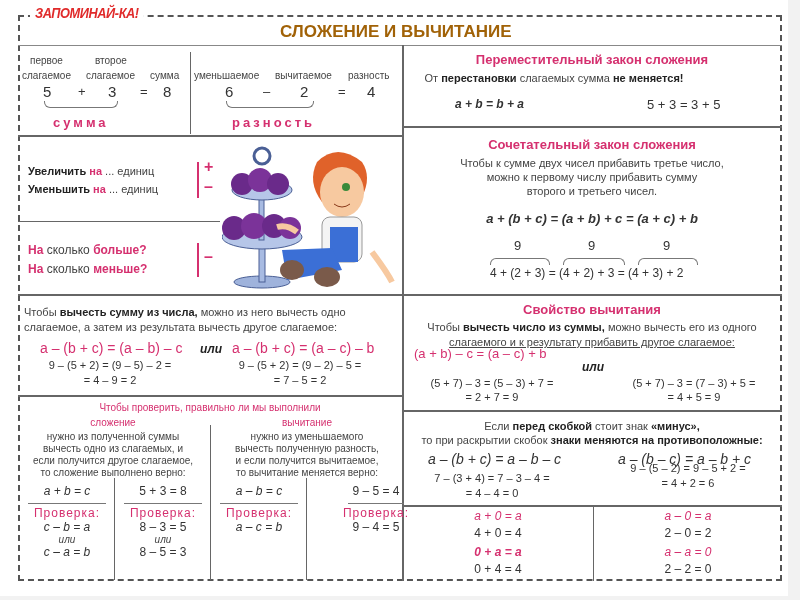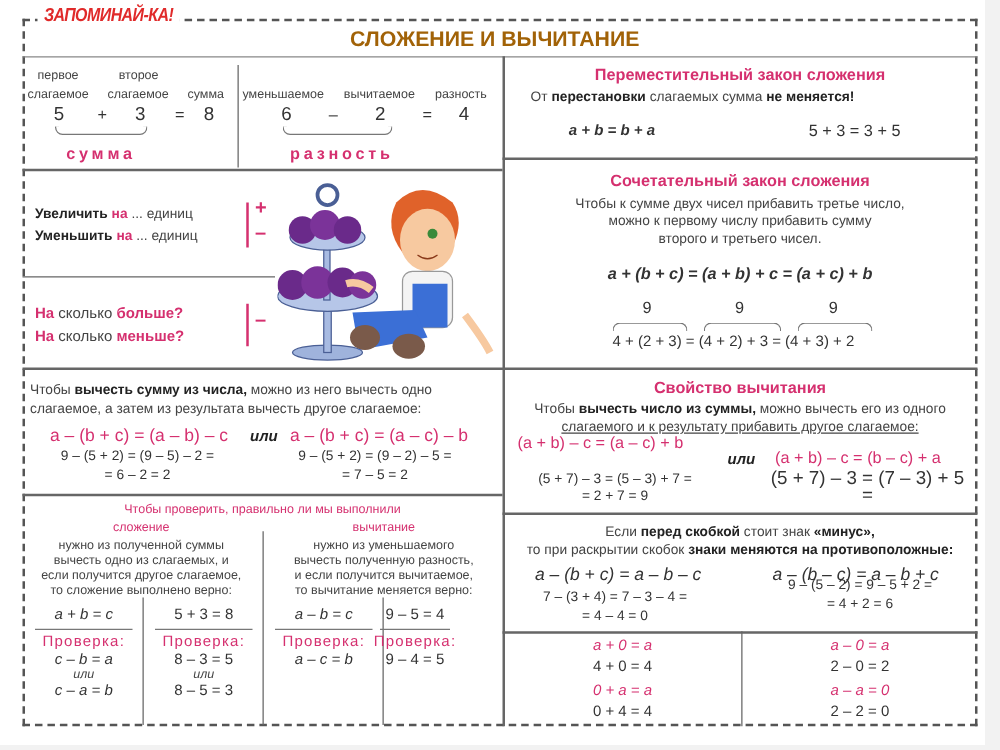--- a/index.html
+++ b/index.html
@@ -160,43 +160,43 @@
     <span>Чтобы</span>
     <span class="b">вычесть сумму из числа,</span>
     <span>можно из него вычесть одно</span>
   </div>
   <div class="abs txt" style="left:24px;top:321px;font-size:11px;">слагаемое, а затем из результата вычесть другое слагаемое:</div>
   <div class="abs pink" style="left:40px;top:340px;font-size:14px;">a – (b + c) = (a – b) – c</div>
   <div class="abs b it" style="left:200px;top:342px;font-size:12px;">или</div>
   <div class="abs pink" style="left:232px;top:340px;font-size:14px;">a – (b + c) = (a – c) – b</div>
   <div class="abs eq center" style="left:30px;top:358px;width:160px;font-size:11px;line-height:15px;">
     <div>9 – (5 + 2) = (9 – 5) – 2 =</div>
-    <div>= 6 – 2 = 2</div>
+    <div>= 4 – 9 = 2</div>
   </div>
   <div class="abs eq center" style="left:220px;top:358px;width:160px;font-size:11px;line-height:15px;">
     <div>9 – (5 + 2) = (9 – 2) – 5 =</div>
     <div>= 7 – 5 = 2</div>
   </div>
 
   <div class="abs h2 center" style="left:402px;top:302px;width:380px;">Свойство вычитания</div>
   <div class="abs txt center" style="left:402px;top:321px;width:380px;font-size:11px;">
     <span>Чтобы</span>
     <span class="b">вычесть число из суммы,</span>
     <span>можно вычесть его из одного</span>
   </div>
   <div class="abs txt center" style="left:402px;top:336px;width:380px;font-size:11px;text-decoration:underline;">слагаемого и к результату прибавить другое слагаемое:</div>
   <div class="abs pink" style="left:414px;top:346px;font-size:13px;">(a + b) – c = (a – c) + b</div>
   <div class="abs b it" style="left:582px;top:360px;font-size:12px;">или</div>
-  <div class="abs pink" style="left:620px;top:358px;font-size:13px;">(a + b) – c = (b – c) + a</div>
   <div class="abs eq center" style="left:412px;top:376px;width:160px;font-size:11px;line-height:14px;">
     <div>(5 + 7) – 3 = (5 – 3) + 7 =</div>
     <div>= 2 + 7 = 9</div>
   </div>
-  <div class="abs eq center" style="left:614px;top:376px;width:160px;font-size:15px;line-height:14px;">
+  <div class="abs eq center" style="left:614px;top:376px;width:160px;font-size:11px;line-height:14px;">
     <div>(5 + 7) – 3 = (7 – 3) + 5 =</div>
+    <div>= 4 + 5 = 9</div>
   </div>
 
   <div class="abs pink center" style="left:18px;top:402px;width:384px;font-size:10px;">Чтобы проверить, правильно ли мы выполнили</div>
   <div class="abs pink center" style="left:18px;top:417px;width:190px;font-size:10px;">сложение</div>
   <div class="abs pink center" style="left:212px;top:417px;width:190px;font-size:10px;">вычитание</div>
   <div class="abs small center" style="left:18px;top:431px;width:190px;line-height:12px;">
     <div>нужно из полученной суммы</div>
     <div>вычесть одно из слагаемых, и</div>
     <div>если получится другое слагаемое,</div>
     <div>то сложение выполнено верно:</div>
@@ -223,21 +223,21 @@
     <div class="eq">8 – 3 = 5</div>
     <div class="small it">или</div>
     <div class="eq">8 – 5 = 3</div>
   </div>
   <div class="abs center" style="left:212px;top:484px;width:94px;">
     <div class="eq it">a – b = c</div>
     <div style="margin:5px 8px 2px;border-top:1px solid #777;"></div>
     <div class="pink" style="font-size:12px;letter-spacing:1px;">Проверка:</div>
     <div class="eq it">a – c = b</div>
   </div>
-  <div class="abs center" style="left:296px;top:484px;width:72px;">
+  <div class="abs center" style="left:308px;top:484px;width:72px;padding-left:32px;">
     <div class="eq">9 – 5 = 4</div>
     <div style="margin:5px 8px 2px;border-top:1px solid #777;"></div>
     <div class="pink" style="font-size:12px;letter-spacing:1px;">Проверка:</div>
     <div class="eq">9 – 4 = 5</div>
   </div>
 
   <div class="abs txt center" style="left:402px;top:420px;width:380px;font-size:11px;">
     <span>Если</span>
     <span class="b">перед скобкой</span>
     <span>стоит знак</span>
@@ -254,21 +254,21 @@
     <div>= 4 – 4 = 0</div>
   </div>
   <div class="abs eq center" style="left:608px;top:461px;width:160px;font-size:11px;line-height:15px;">
     <div>9 – (5 – 2) = 9 – 5 + 2 =</div>
     <div>= 4 + 2 = 6</div>
   </div>
 
   <div class="abs center" style="left:404px;top:508px;width:188px;line-height:17px;font-size:12px;">
     <div class="pink it">a + 0 = a</div>
     <div>4 + 0 = 4</div>
-    <div class="pink it" style="margin-top:2px;">0 + a = a</div>
+    <div class="pink it" style="margin-top:2px;font-weight:bold;">0 + a = a</div>
     <div>0 + 4 = 4</div>
   </div>
   <div class="abs center" style="left:595px;top:508px;width:186px;line-height:17px;font-size:12px;">
     <div class="pink it">a – 0 = a</div>
     <div>2 – 0 = 2</div>
     <div class="pink it" style="margin-top:2px;">a – a = 0</div>
     <div>2 – 2 = 0</div>
   </div>
 </div>
 

